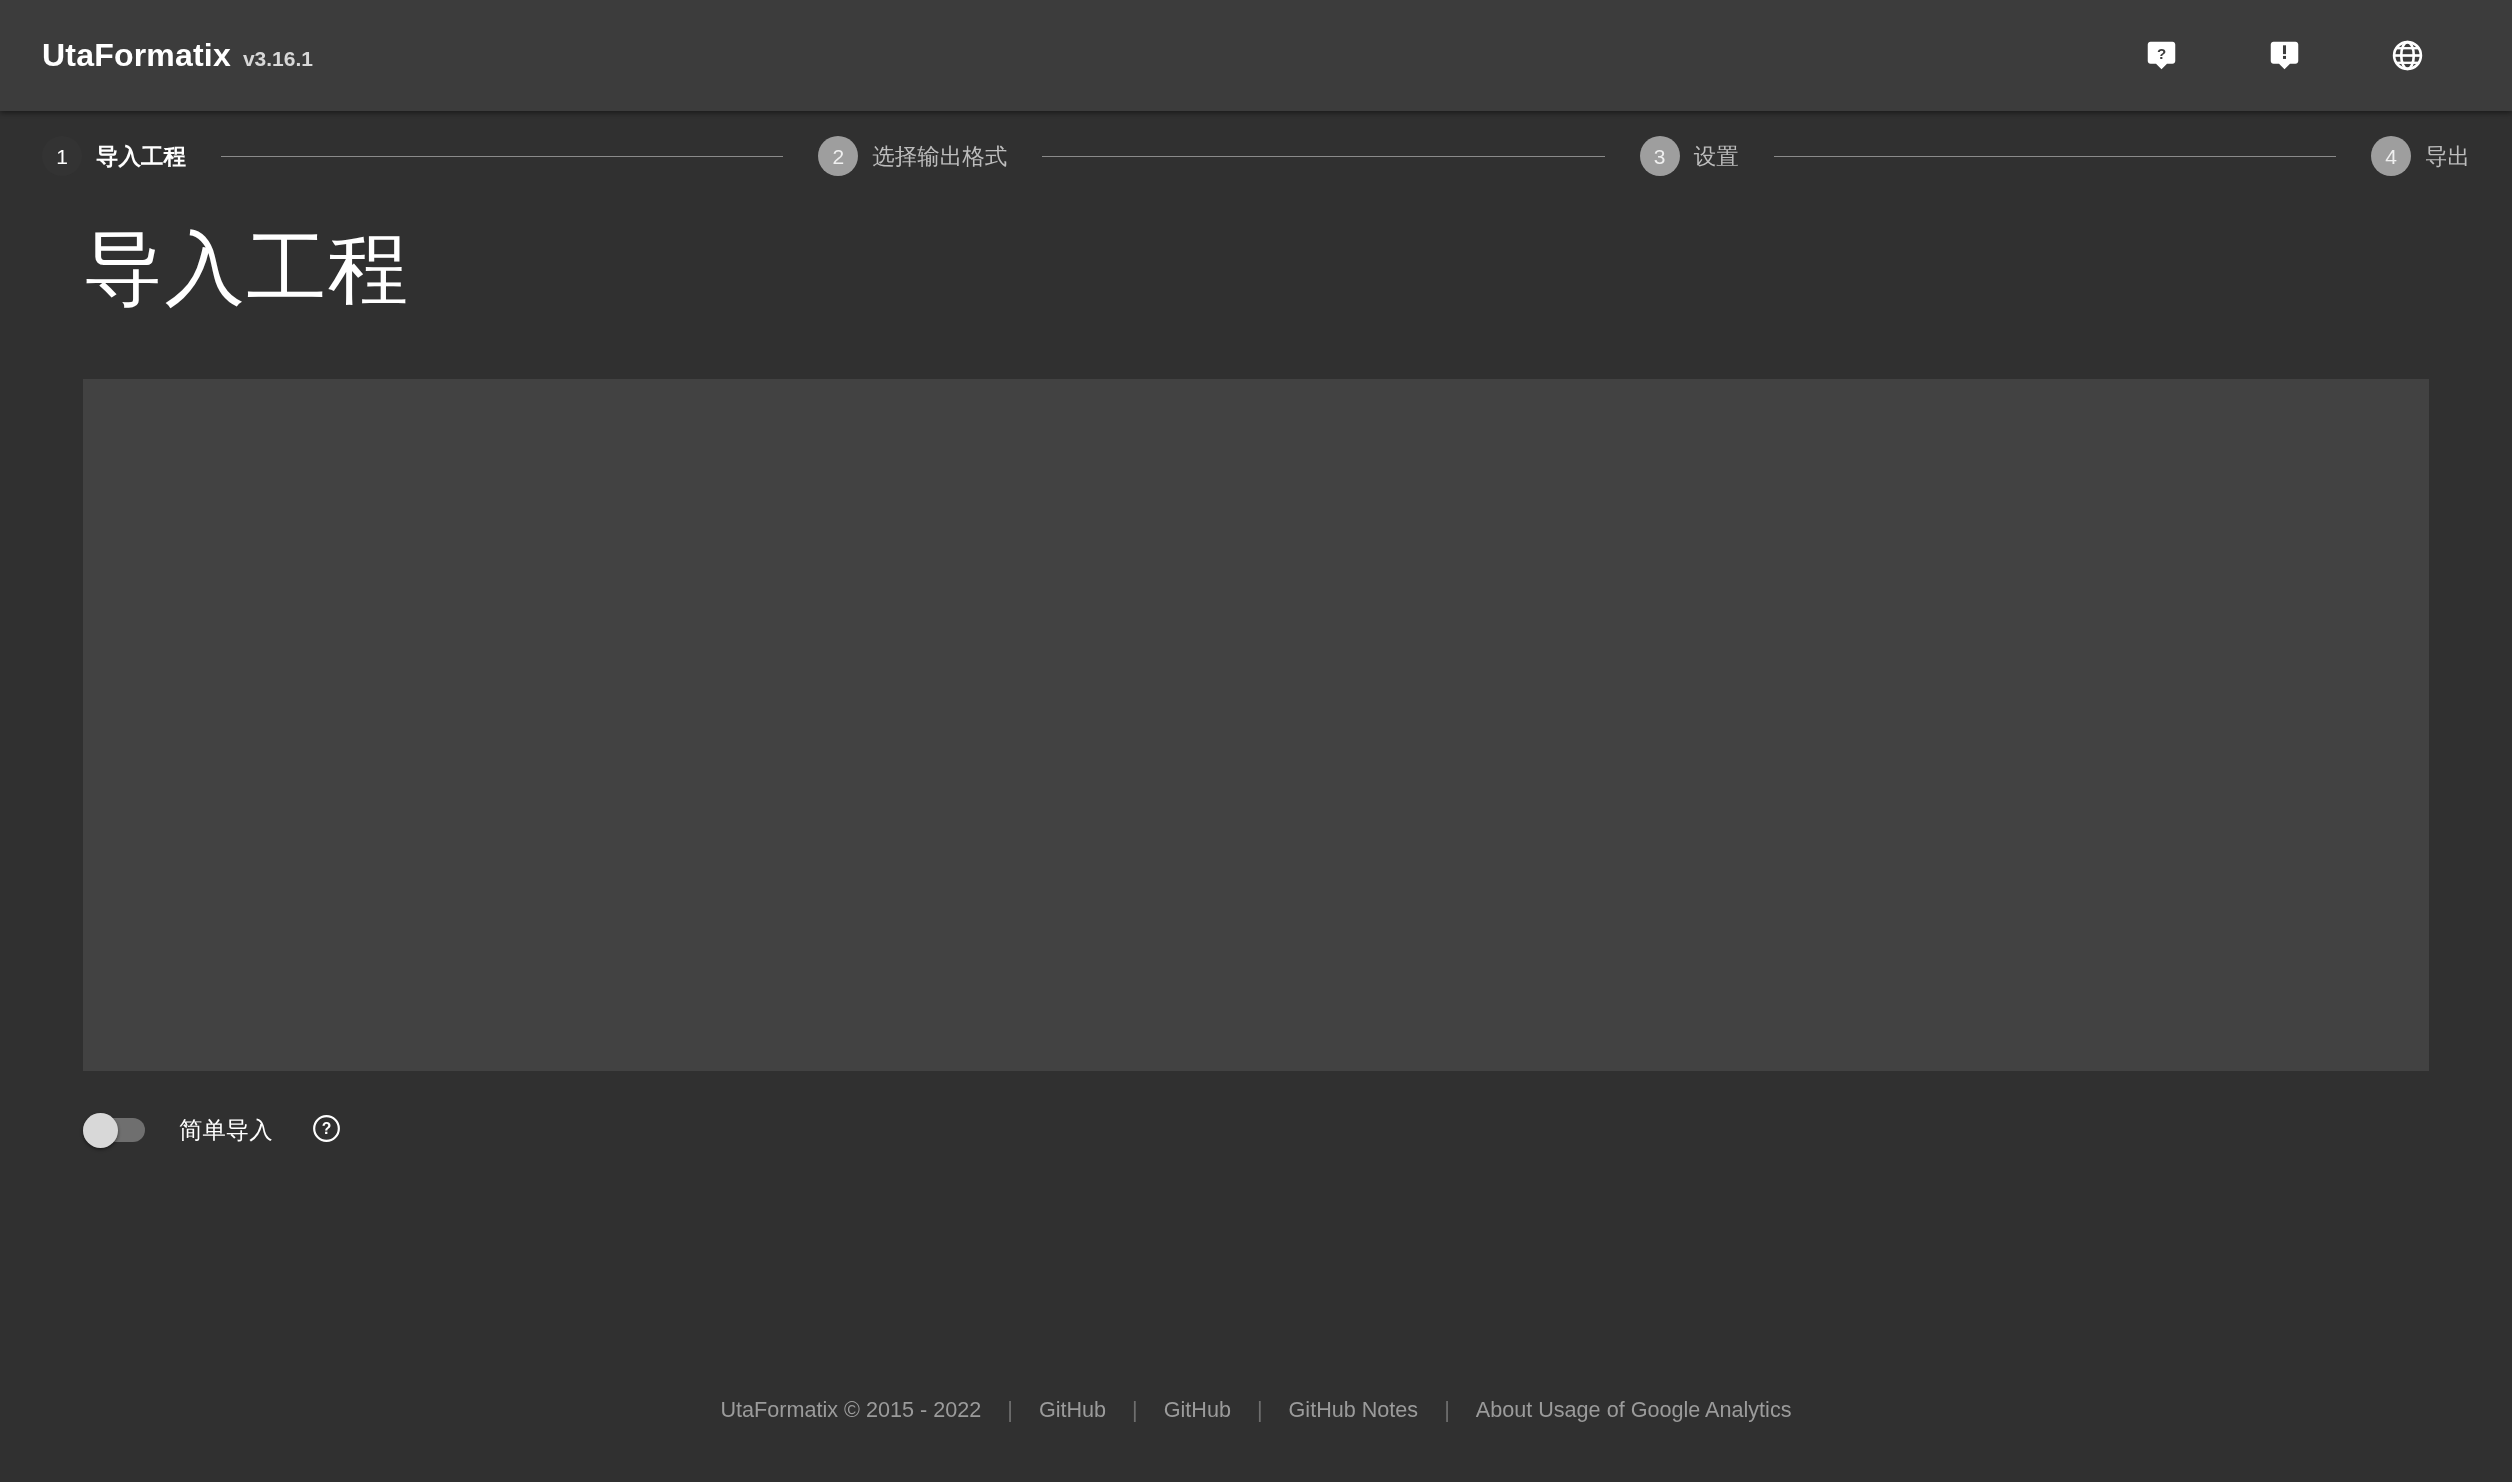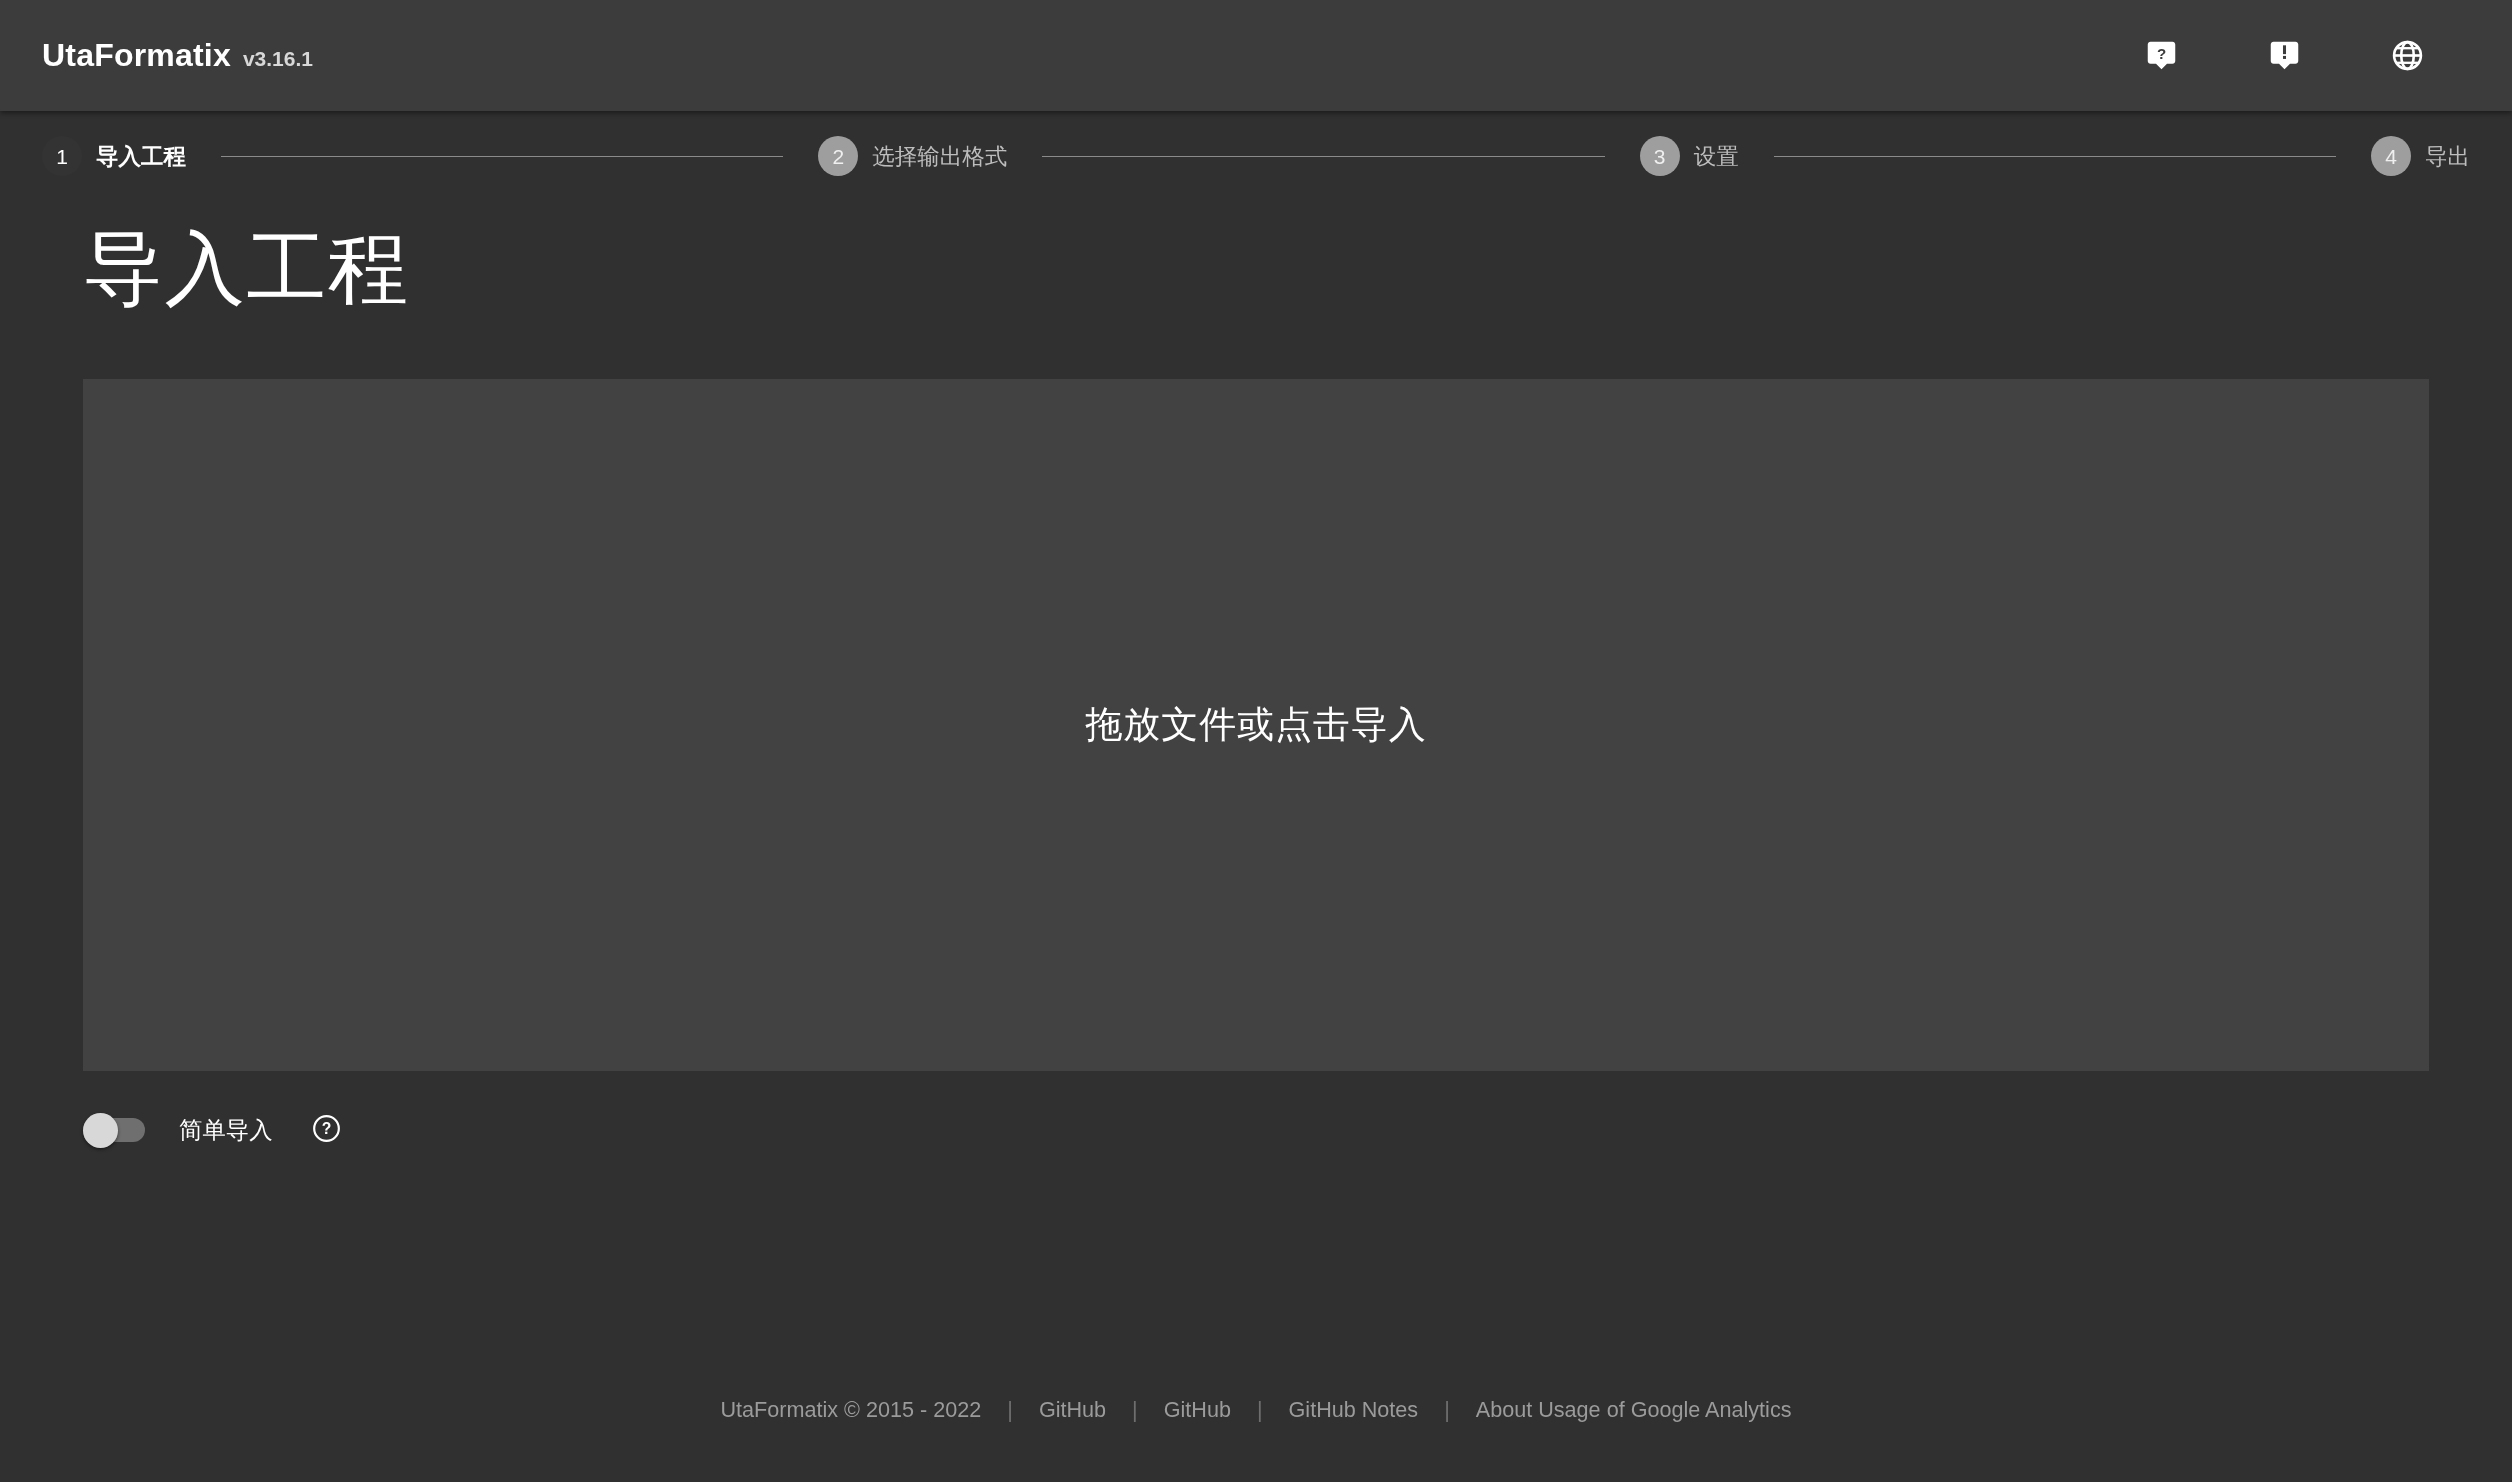--- a/index.html
+++ b/index.html
@@ -282,21 +282,20 @@
     <div class="step-label inactive">导出</div>
   </div>
 
 </div>
 
 <div class="main">
 
   <h1 class="page-title">导入工程</h1>
 
   <div class="dropzone">
-    <div class="dropzone-title">拖放文件或点击导入</div>
   </div>
 
   <div class="options-row">
     <div class="switch">
       <div class="knob"></div>
     </div>
     <div class="switch-label">简单导入</div>
     <div class="help-mark">
       <span>
         <svg width="29" height="29" viewBox="0 0 24 24">

